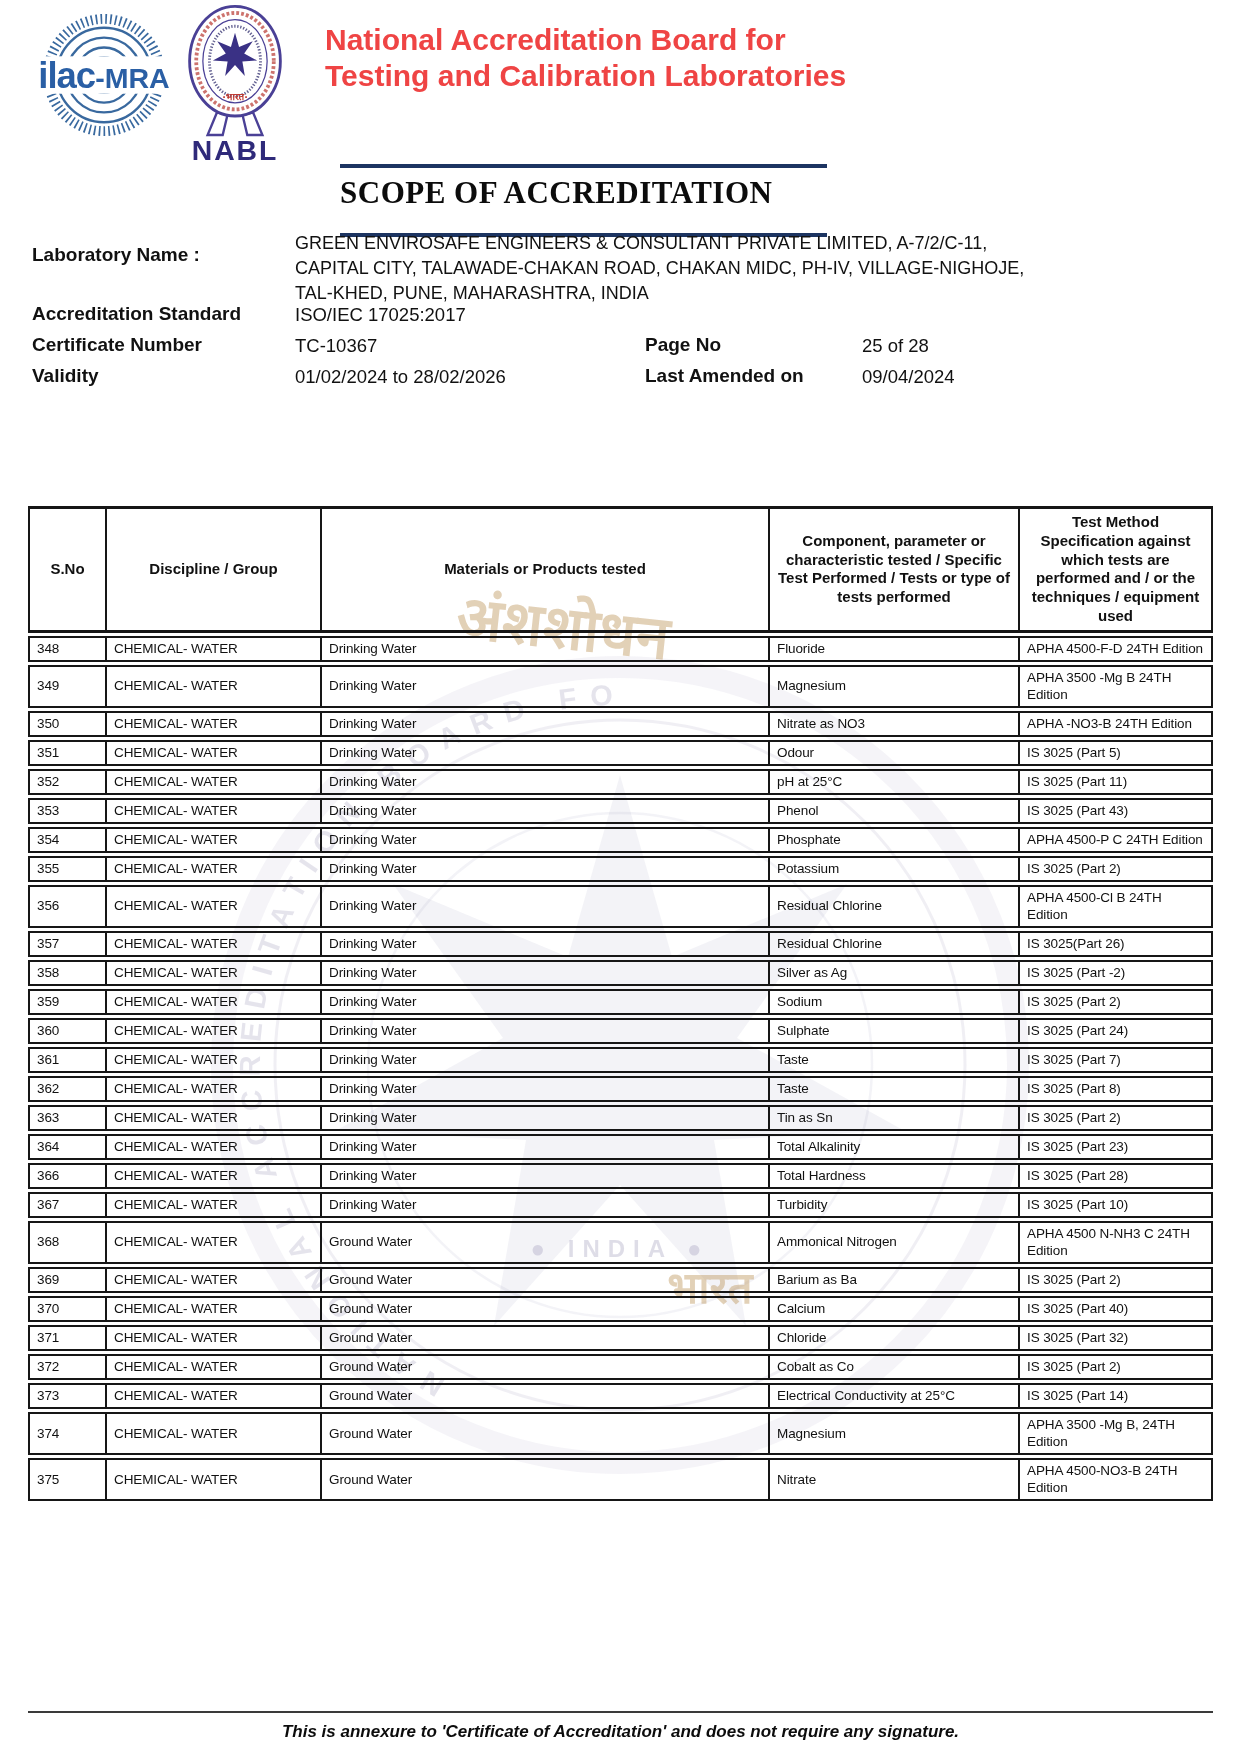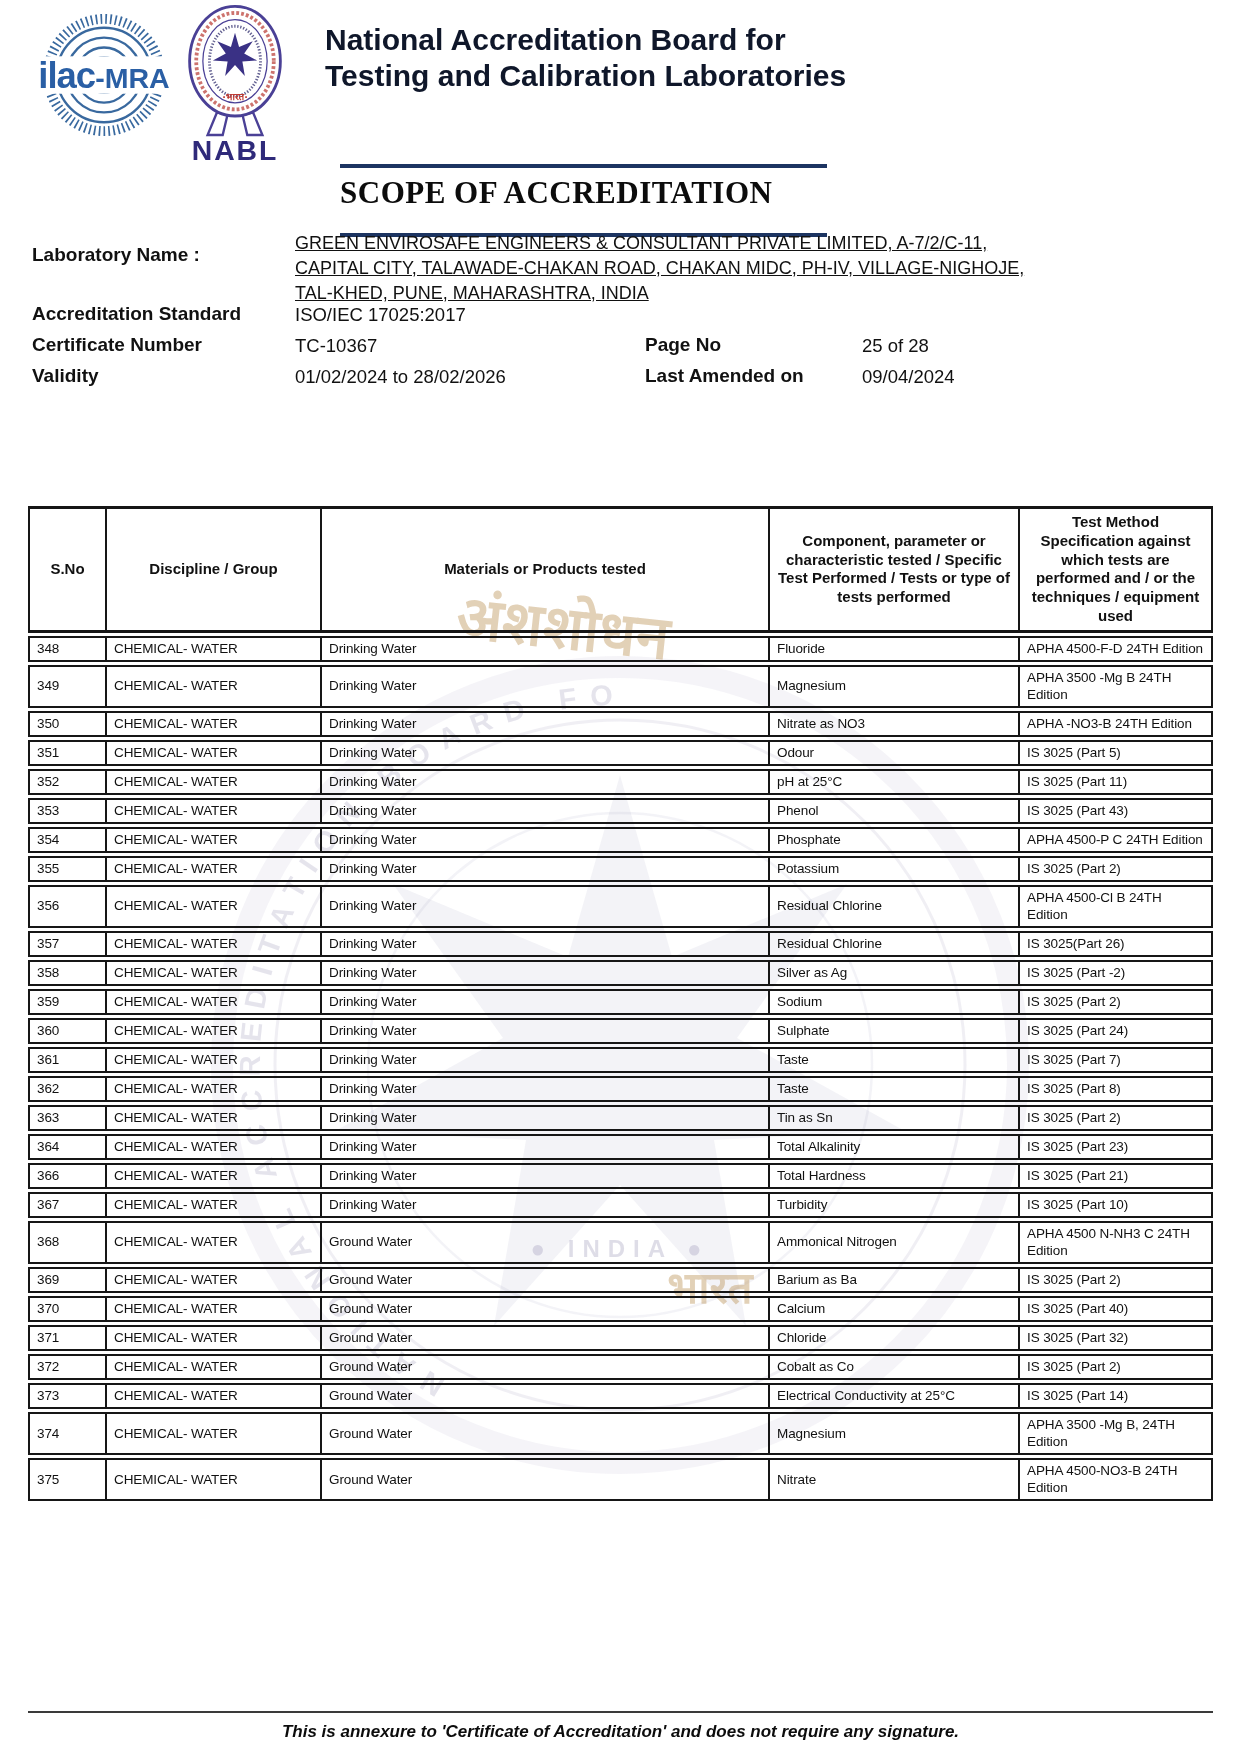--- a/index.html
+++ b/index.html
@@ -5,36 +5,36 @@
   html,body { margin:0; padding:0; background:#ffffff; }
   .page {
     position:relative; width:1241px; height:1754px; background:#ffffff;
     font-family:"Liberation Sans", sans-serif; color:#111; overflow:hidden;
   }
   
   .logo-ilac { position:absolute; left:35px; top:12px; }
   .logo-nabl { position:absolute; left:183px; top:2px; }
   .org-title {
     position:absolute; left:325px; top:22px; width:720px;
-    font-size:30px; font-weight:bold; line-height:36px; color:#0f172a;
+    font-size:30px; font-weight:bold; line-height:36px; color:#ef4444;
   }
   .scope-block {
     position:absolute; left:340px; top:164px; width:487px;
     border-top:4px solid #1c3461; border-bottom:4px solid #1c3461;
     padding:7px 0 22px 0; text-align:left;
     font-family:"Liberation Serif", serif; font-weight:bold; font-size:31px;
     letter-spacing:0.5px; color:#0c0c0c;
   }
   
   .info { position:absolute; left:0; top:0; width:100%; font-size:18.5px; }
   .ilabel { position:absolute; left:32px; font-weight:bold; font-size:19px; }
   .ival   { position:absolute; left:295px; }
   .irlabel{ position:absolute; left:645px; font-weight:bold; font-size:19px; }
   .irval  { position:absolute; left:862px; }
-  .addr   { position:absolute; left:295px; top:231px; width:750px; line-height:25px; font-size:18px;text-decoration:underline; }
+  .addr   { position:absolute; left:295px; top:231px; width:750px; line-height:25px; font-size:18px; }
   
   .watermark { position:absolute; left:150px; top:575px; z-index:0; pointer-events:none; }
   
   .scope-table {
     position:absolute; left:28px; top:503px; width:1185px; z-index:1;
     border-collapse:separate; border-spacing:0 3px; table-layout:fixed;
   }
   .scope-table th {
     border:2px solid #161616; border-top-width:3px; border-bottom-width:3px;
     font-weight:bold; font-size:15px; line-height:1.25; text-align:center;
@@ -264,21 +264,21 @@
           <td>CHEMICAL- WATER</td>
           <td>Drinking Water</td>
           <td>Total Alkalinity</td>
           <td>IS 3025 (Part 23)</td>
         </tr>
         <tr>
           <td>366</td>
           <td>CHEMICAL- WATER</td>
           <td>Drinking Water</td>
           <td>Total Hardness</td>
-          <td>IS 3025 (Part 21)</td>
+          <td>IS 3025 (Part 28)</td>
         </tr>
         <tr>
           <td>367</td>
           <td>CHEMICAL- WATER</td>
           <td>Drinking Water</td>
           <td>Turbidity</td>
           <td>IS 3025 (Part 10)</td>
         </tr>
         <tr>
           <td>368</td>

